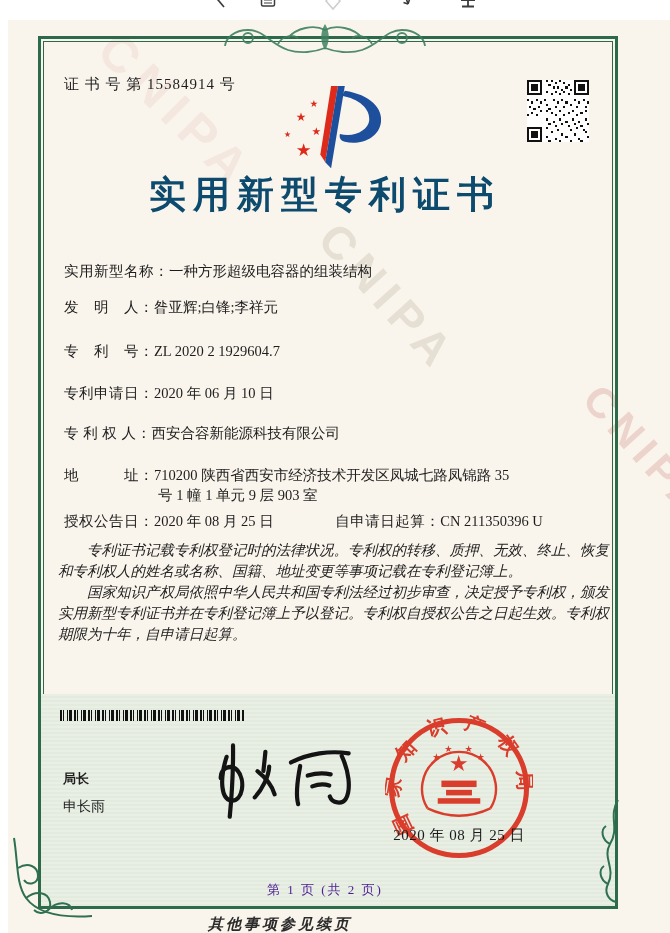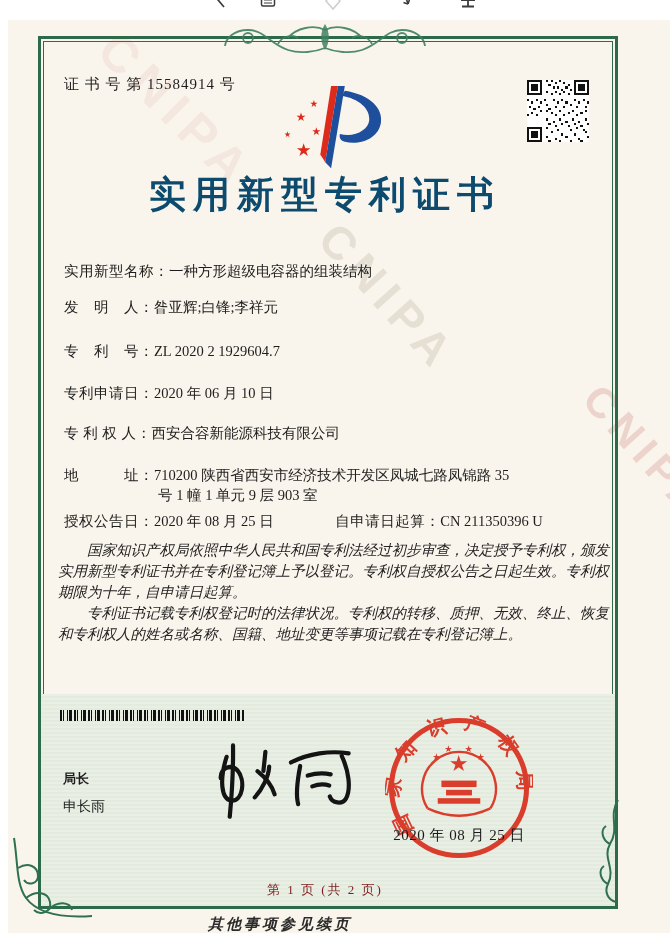--- a/index.html
+++ b/index.html
@@ -52,21 +52,21 @@
   .barcode{
     position:absolute;left:52px;top:690px;width:184px;height:11px;z-index:3;
     background:
       repeating-linear-gradient(90deg,#111 0 2px,transparent 2px 3px,#111 3px 4px,transparent 4px 7px,#111 7px 8px,transparent 8px 9px,#111 9px 12px,transparent 12px 14px);
   }
   .signer-title{position:absolute;left:55px;top:750px;font-size:13px;font-weight:bold;z-index:3;font-family:Liberation Mono, monospace;}
   .signer-name{position:absolute;left:55px;top:778px;font-size:14px;font-weight:normal;z-index:3;font-family:"Liberation Sans",sans-serif;}
   .signature{position:absolute;left:192px;top:718px;z-index:3;transform:rotate(-3deg);}
   .seal{position:absolute;left:377px;top:694px;width:148px;height:148px;z-index:3;opacity:0.93;}
   .seal-date{position:absolute;left:377px;top:806px;width:148px;text-align:center;font-size:15px;color:#1a1a1a;z-index:4;letter-spacing:0.5px;}
-  .page-num{position:absolute;left:30px;top:861px;width:574px;text-align:center;font-size:13px;letter-spacing:2px;z-index:3;color:#7f1d1d;}
+  .page-num{position:absolute;left:30px;top:861px;width:574px;text-align:center;font-size:13px;letter-spacing:2px;z-index:3;color:#4c1d95;}
   .cont-note{position:absolute;left:132px;top:895px;width:280px;text-align:center;font-size:15px;font-style:italic;font-weight:bold;letter-spacing:3px;z-index:2;color:#2b2b2b;}
 </style>
 </head>
 <body>
 
 <div class="toolbar">
   <svg style="left:208px" width="20" height="20" viewBox="0 0 20 20">
     <path d="M5,3 L16,16" stroke="#3c3c3c" stroke-width="1.7" fill="none"></path>
   </svg>
   <svg style="left:258px" width="20" height="20" viewBox="0 0 20 20">
@@ -181,22 +181,22 @@
       <span class="lbl">地　　　址：</span><span>710200 陕西省西安市经济技术开发区凤城七路凤锦路 35</span>
       <span class="l2">号 1 幢 1 单元 9 层 903 室</span>
     </div>
     <div class="row grant">
       <span class="lbl">授权公告日：</span><span>2020 年 08 月 25 日</span>
       <span class="lbl pair2">自申请日起算：</span><span>CN 211350396 U</span>
     </div>
   </div>
 
   <div class="paras">
+    <p>专利证书记载专利权登记时的法律状况。专利权的转移、质押、无效、终止、恢复和专利权人的姓名或名称、国籍、地址变更等事项记载在专利登记簿上。</p>
     <p>国家知识产权局依照中华人民共和国专利法经过初步审查，决定授予专利权，颁发实用新型专利证书并在专利登记簿上予以登记。专利权自授权公告之日起生效。专利权期限为十年，自申请日起算。</p>
-    <p>专利证书记载专利权登记时的法律状况。专利权的转移、质押、无效、终止、恢复和专利权人的姓名或名称、国籍、地址变更等事项记载在专利登记簿上。</p>
   </div>
 
   <div class="barcode"></div>
 
   <div class="signer-title">局长</div>
   <div class="signer-name">申长雨</div>
 
   <svg class="signature" width="162" height="88" viewBox="0 0 162 88">
     <g stroke="#141414" stroke-width="4.2" fill="none" stroke-linecap="round" stroke-linejoin="round">
       <path d="M28,16 C19,40 21,58 30,60 C42,62 46,40 38,30 C32,23 21,27 21,37"></path>

